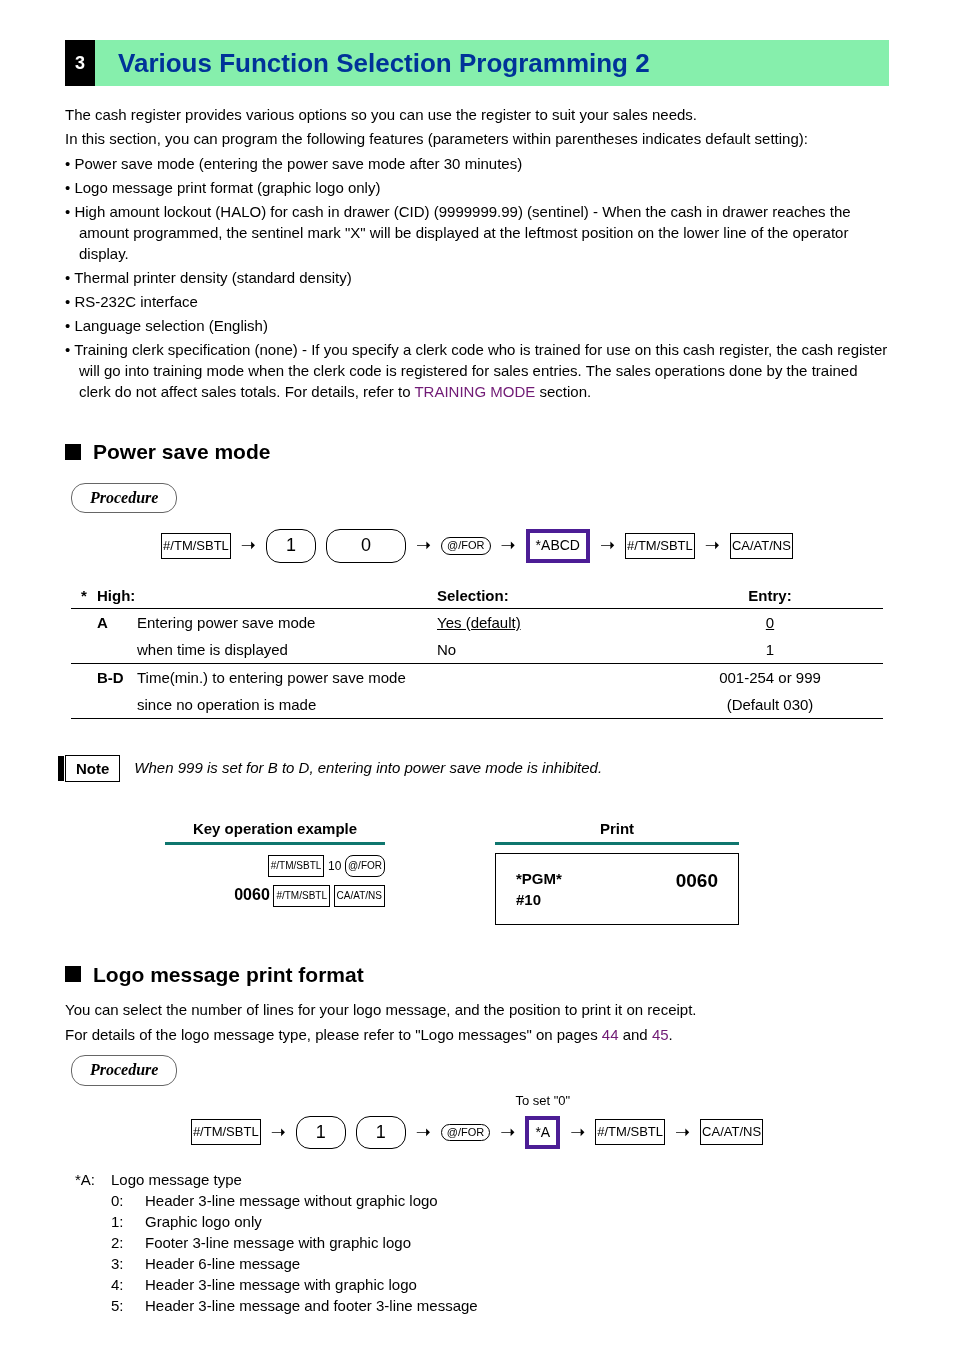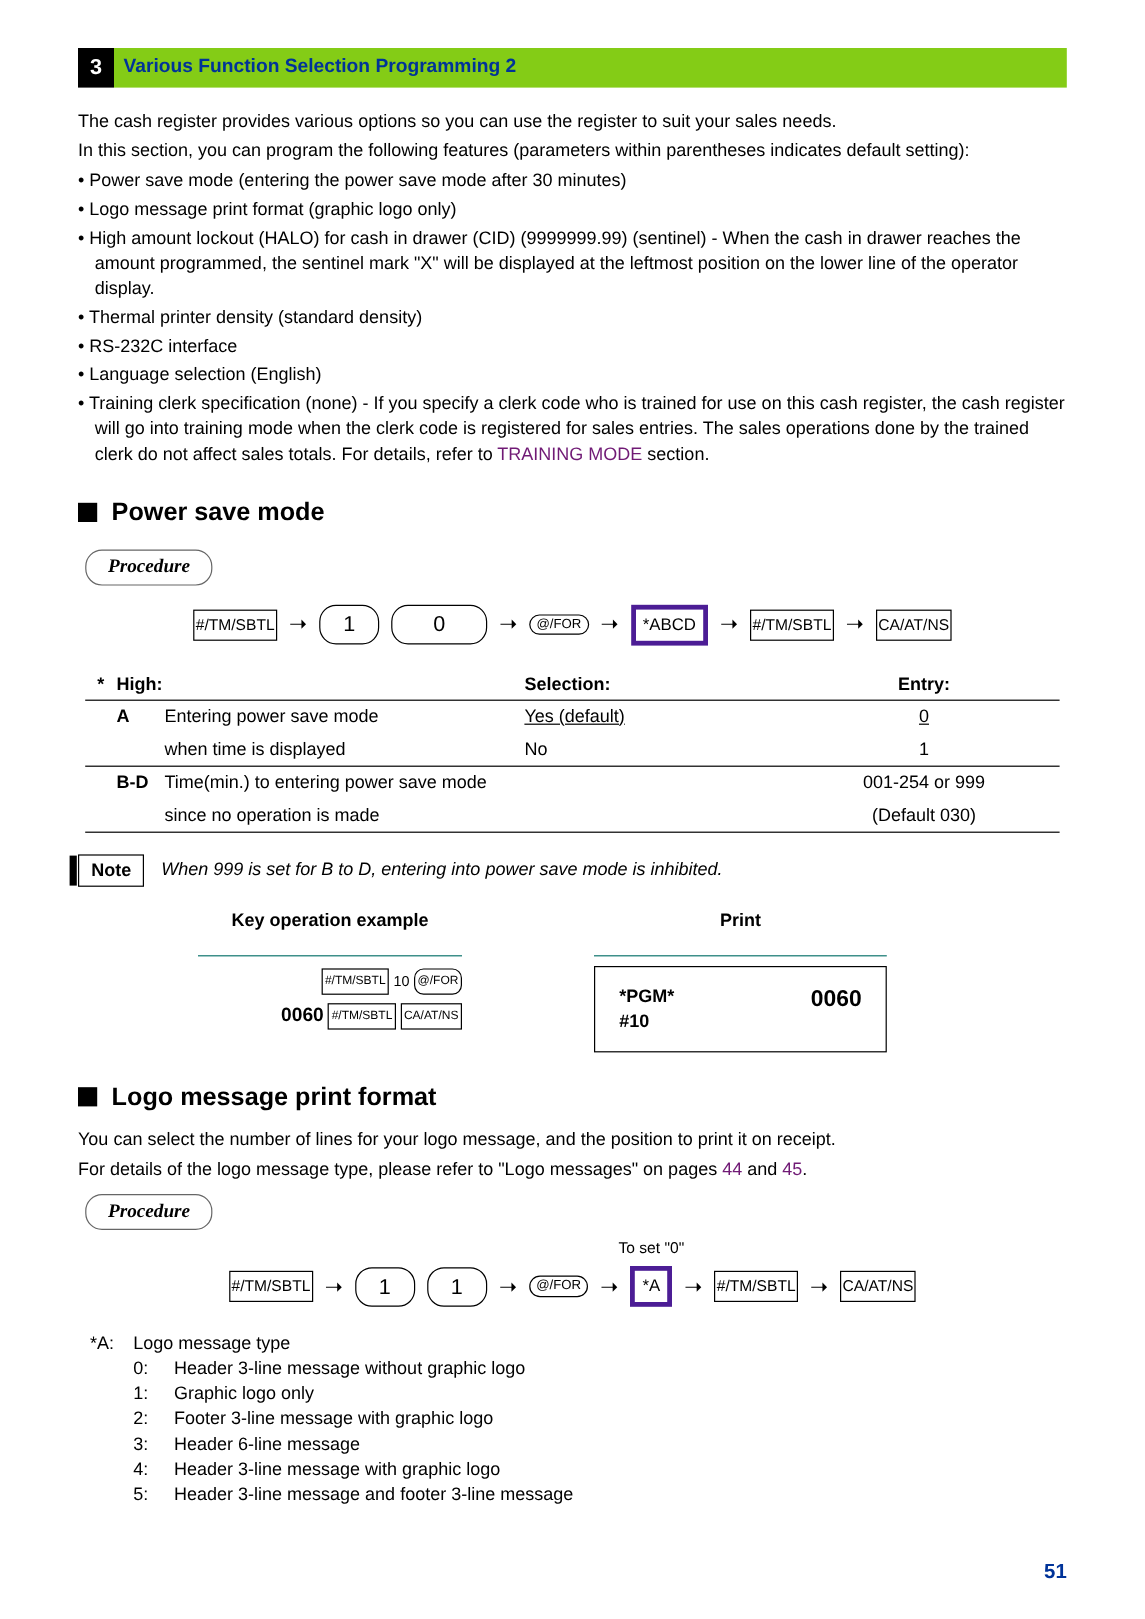--- a/index.html
+++ b/index.html
@@ -20,36 +20,36 @@
     .section-number {
       background: #000;
       color: #fff;
       font-weight: bold;
       padding: 4px 10px;
       font-size: 18px;
       display: flex;
       align-items: center;
     }
     .section-title {
-      background: #84cc16;
+      background: #86efac;
       color: #003399;
       font-weight: bold;
-      font-size: 16px;
-      padding: 5px 8px;
+      font-size: 26px;
+      padding: 5px 23px;
       flex: 1;
     }
     .intro p { margin: 3px 0; }
     .bullet-list { margin: 4px 0; padding: 0; list-style: none; }
     .bullet-list li { margin: 3px 0; padding-left: 14px; text-indent: -14px; }
     .bullet-list li::before { content: "• "; }
     .link { color: #701a75; }
     .sub-heading {
       display: flex;
       align-items: center;
-      margin-top: 23px;
+      margin-top: 35px;
       margin-bottom: 10px;
     }
     .sub-square {
       width: 16px;
       height: 16px;
       background: #000;
       margin-right: 12px;
     }
     .sub-title {
       font-weight: bold;
@@ -114,21 +114,21 @@
       padding: 3px 0;
     }
     .col-star { width: 26px; text-align: center; }
     .col-item { width: 40px; font-weight: bold; }
     .col-desc { width: 300px; }
     .col-sel { width: 220px; }
     .col-ent { flex: 1; text-align: center; }
     .note-row {
       display: flex;
       align-items: flex-start;
-      margin: 18px 0;
+      margin: 36px 0;
       gap: 14px;
     }
     .note-box {
       border: 1.5px solid #000;
       padding: 2px 10px;
       font-weight: bold;
       font-size: 15px;
       position: relative;
     }
     .note-box::before {
@@ -146,22 +146,22 @@
     .example-row {
       display: flex;
       gap: 110px;
       margin: 10px 100px;
       align-items: flex-start;
     }
     .example-col { flex: 0 0 auto; }
     .example-hdr {
       font-weight: bold;
       text-align: center;
-      border-bottom: 1px solid #0f766e;
-      padding-bottom: 18px;
+      border-bottom: 3px solid #0f766e;
+      padding-bottom: 3px;
       margin-bottom: 8px;
     }
     .example-keys {
       text-align: right;
       font-size: 13px;
       line-height: 2;
     }
     .example-keys .small-key {
       border: 1px solid #000;
       padding: 0 2px;

